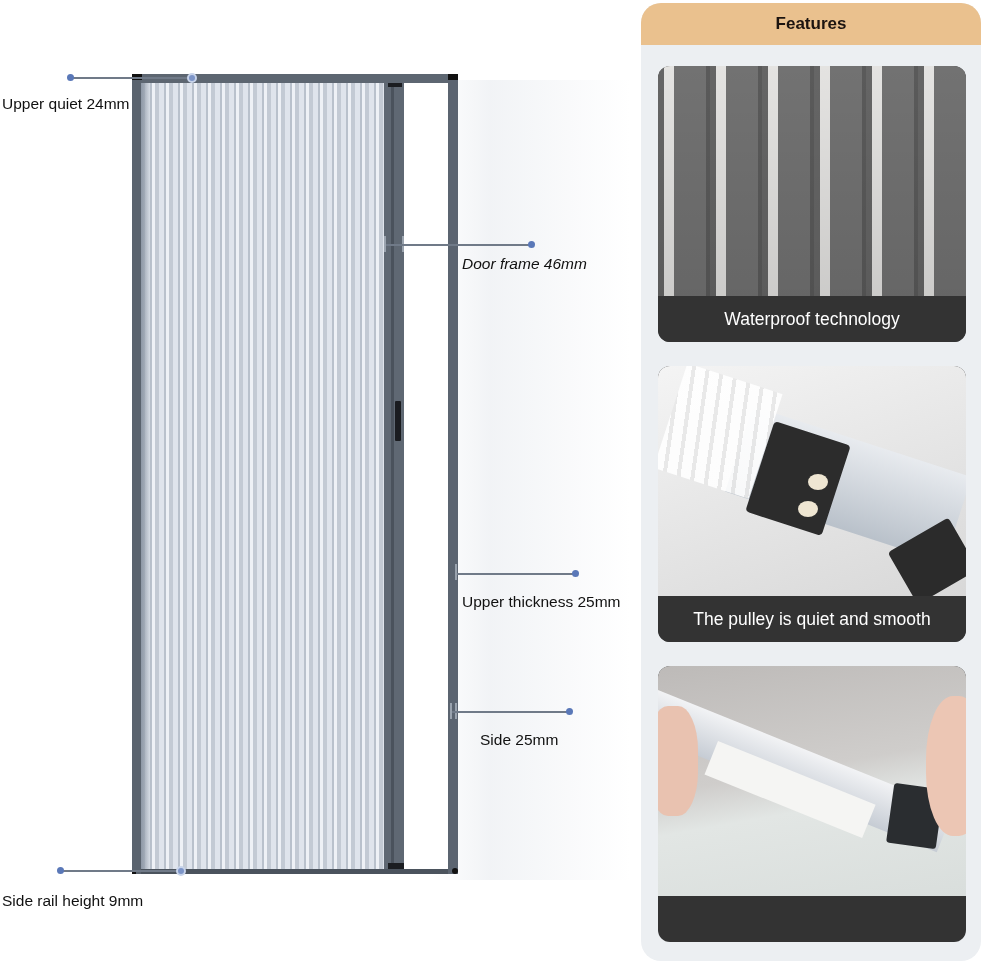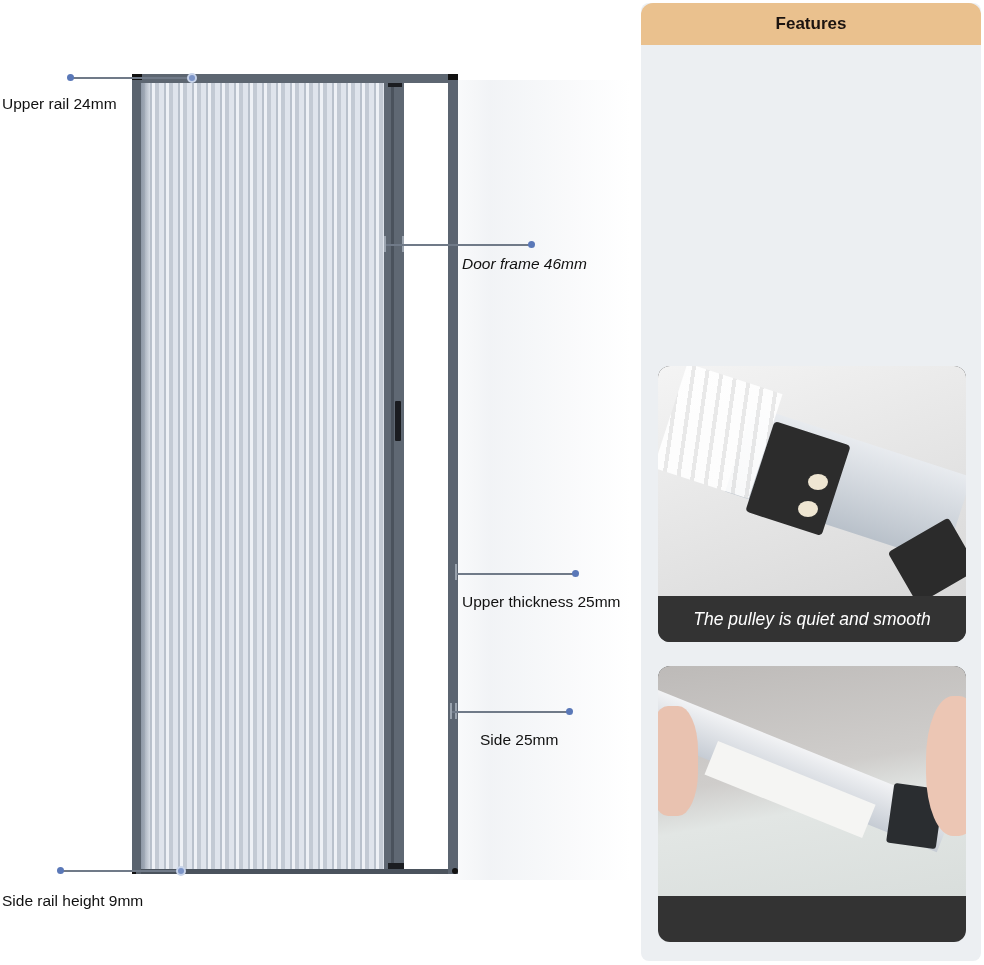--- a/index.html
+++ b/index.html
@@ -41,41 +41,41 @@
 
   
   .callout-line { position: absolute; height: 1.5px; background: #707a88; }
   .dot { position: absolute; width: 7px; height: 7px; border-radius: 50%; background: #5a78b8; }
   .ring { position: absolute; width: 10px; height: 10px; border-radius: 50%; background: #7d95c8; border: 2px solid #c8d4ea; }
   .tick { position: absolute; width: 2px; height: 16px; background: #ffffff; border: 1px solid #9aa3ae; }
   .label { position: absolute; font-size: 15.5px; color: #111; white-space: nowrap; }
 
   
   .panel { position: absolute; left: 641px; top: 3px; width: 340px; height: 958px;
-    background: #eceff2; border-radius: 8px; overflow: hidden; }
+    background: #eceff2; border-radius: 20px; overflow: hidden; }
   .panel-header { height: 42px; background: #eac18e; display: flex; align-items: center; justify-content: center;
     border-radius: 12px 12px 0 0; }
   .panel-header span { font-size: 17px; font-weight: bold; color: #1c1410; }
 
   .card { position: absolute; left: 17px; width: 308px; border-radius: 12px; overflow: hidden; background: #333; }
   .card .photo { position: absolute; left: 0; top: 0; width: 308px; }
   .card .caption { position: absolute; left: 0; bottom: 0; width: 308px; height: 46px; background: #333333;
     display: flex; align-items: center; justify-content: center; }
   .card .caption span { color: #fff; font-size: 17.5px; white-space: nowrap; }
 
   .card1 { top: 63px; height: 276px; }
   .card1 .photo { height: 230px;
     background:
       linear-gradient(to bottom, rgba(0,0,0,0.05), rgba(0,0,0,0.15)),
       repeating-linear-gradient(to right,
         #6b6b6b 0px, #6b6b6b 6px,
         #f0efed 6px, #f0efed 16px,
         #787878 16px, #787878 48px,
         #5f5f5f 48px, #5f5f5f 52px); }
-  .card2 { top: 363px; height: 276px; font-style: italic; }
+  .card2 { top: 363px; height: 276px; }
   .card2 .photo { height: 230px; background: linear-gradient(160deg, #f4f4f4 0%, #e6e6e6 50%, #d8d8d8 100%); }
   .card2 .rail { position: absolute; left: 95px; top: 40px; width: 230px; height: 90px; background: linear-gradient(to bottom, #e8ebef, #b9c1ca);
     transform: rotate(18deg); transform-origin: left top; }
   .card2 .block { position: absolute; left: 100px; top: 65px; width: 80px; height: 95px; background: #2c2c2c; transform: rotate(18deg); border-radius: 4px; }
   .card2 .wheel { position: absolute; width: 20px; height: 16px; background: #efe6d2; border-radius: 50%; }
   .card2 .cap2 { position: absolute; left: 240px; top: 165px; width: 70px; height: 60px; background: #2b2b2b; transform: rotate(-30deg); border-radius: 4px; }
   .card2 .pleat { position: absolute; left: 10px; top: 10px; width: 100px; height: 110px;
     background: repeating-linear-gradient(80deg, #ffffff 0px, #ffffff 10px, #e8e8e8 10px, #e8e8e8 14px); transform: rotate(18deg); opacity: 0.9; }
 
   .card3 { top: 663px; height: 276px; }
@@ -109,21 +109,21 @@
     <div class="right-post"></div>
     <div class="cap tl"></div>
     <div class="cap tr"></div>
     <div class="cap br"></div>
     <div class="cap bl"></div>
   </div>
 
   <div class="callout-line" style="left:70px; top:77px; width:122px;"></div>
   <div class="dot" style="left:67px; top:74px;"></div>
   <div class="ring" style="left:187px; top:73px;"></div>
-  <div class="label" style="left:2px; top:95px;">Upper rail 24mm</div>
+  <div class="label" style="left:2px; top:95px;">Upper quiet 24mm</div>
 
   <div class="tick" style="left:384px; top:236px;"></div>
   <div class="tick" style="left:402px; top:236px;"></div>
   <div class="callout-line" style="left:386px; top:244px; width:146px;"></div>
   <div class="dot" style="left:528px; top:241px;"></div>
   <div class="label" style="left:462px; top:255px;font-style:italic;">Door frame 46mm</div>
 
   <div class="tick" style="left:455px; top:564px;"></div>
   <div class="callout-line" style="left:457px; top:573px; width:118px;"></div>
   <div class="dot" style="left:572px; top:570px;"></div>
@@ -139,20 +139,26 @@
   <div class="dot" style="left:57px; top:867px;"></div>
   <div class="ring" style="left:176px; top:866px;"></div>
   <div class="label" style="left:2px; top:892px;">Side rail height 9mm</div>
 </div>
 
 <div class="panel">
   <div class="panel-header">
     <span>Features</span>
   </div>
 
+  <div class="card card1">
+    <div class="photo"></div>
+    <div class="caption">
+      <span>Waterproof technology</span>
+    </div>
+  </div>
 
   <div class="card card2">
     <div class="photo">
       <div class="rail"></div>
       <div class="pleat"></div>
       <div class="block"></div>
       <div class="wheel" style="left:150px; top:108px;"></div>
       <div class="wheel" style="left:140px; top:135px;"></div>
       <div class="cap2"></div>
     </div>

